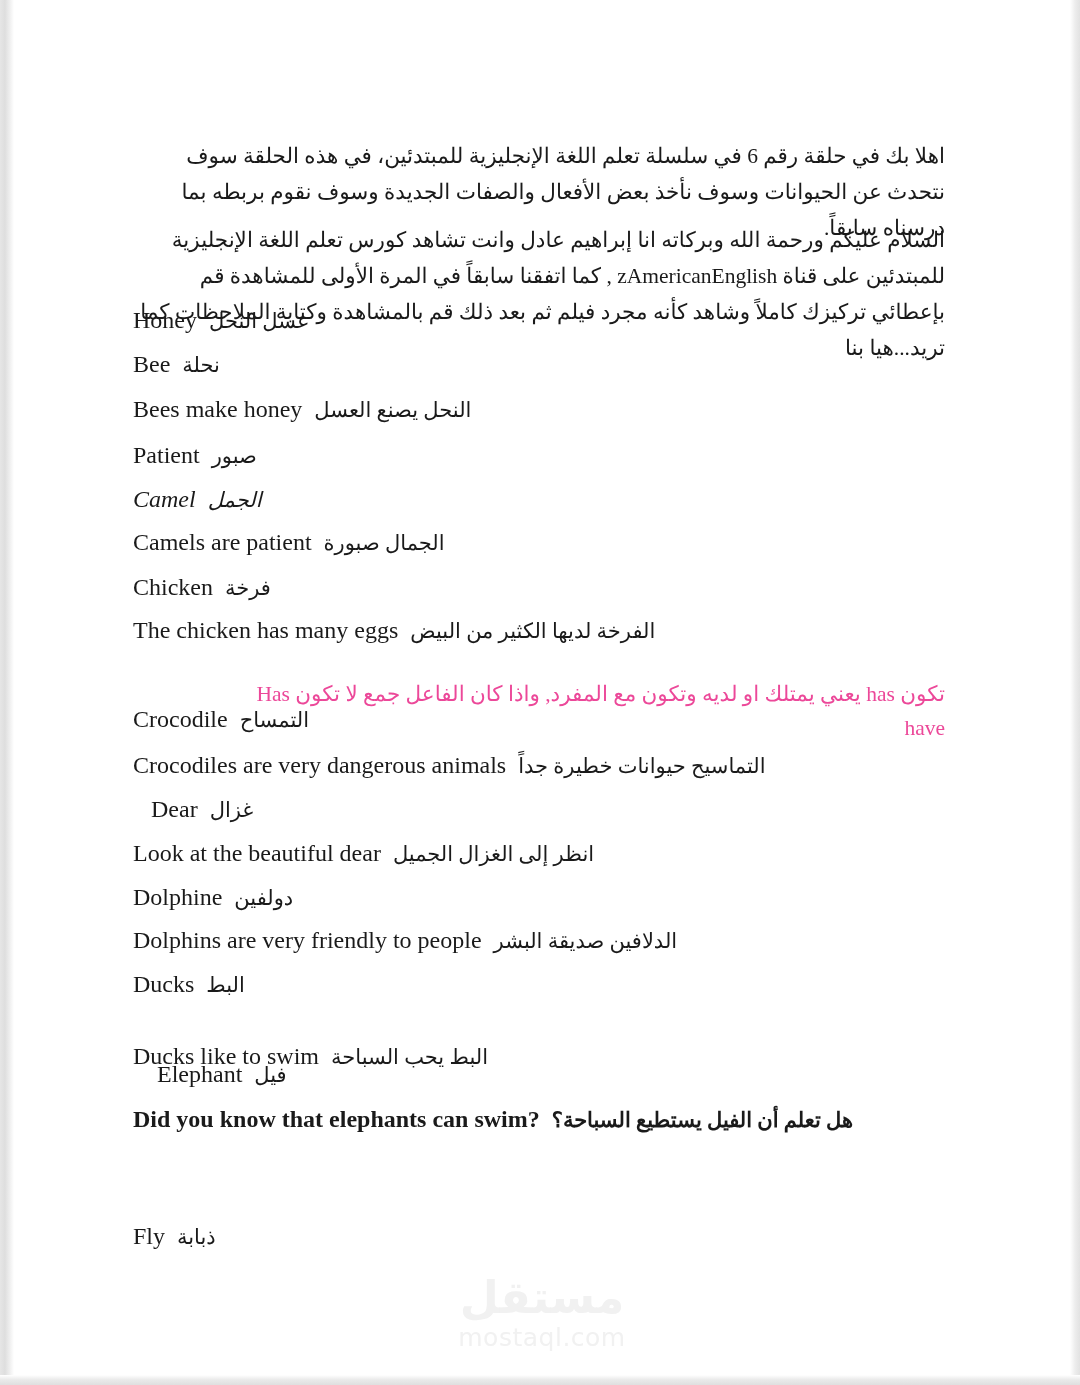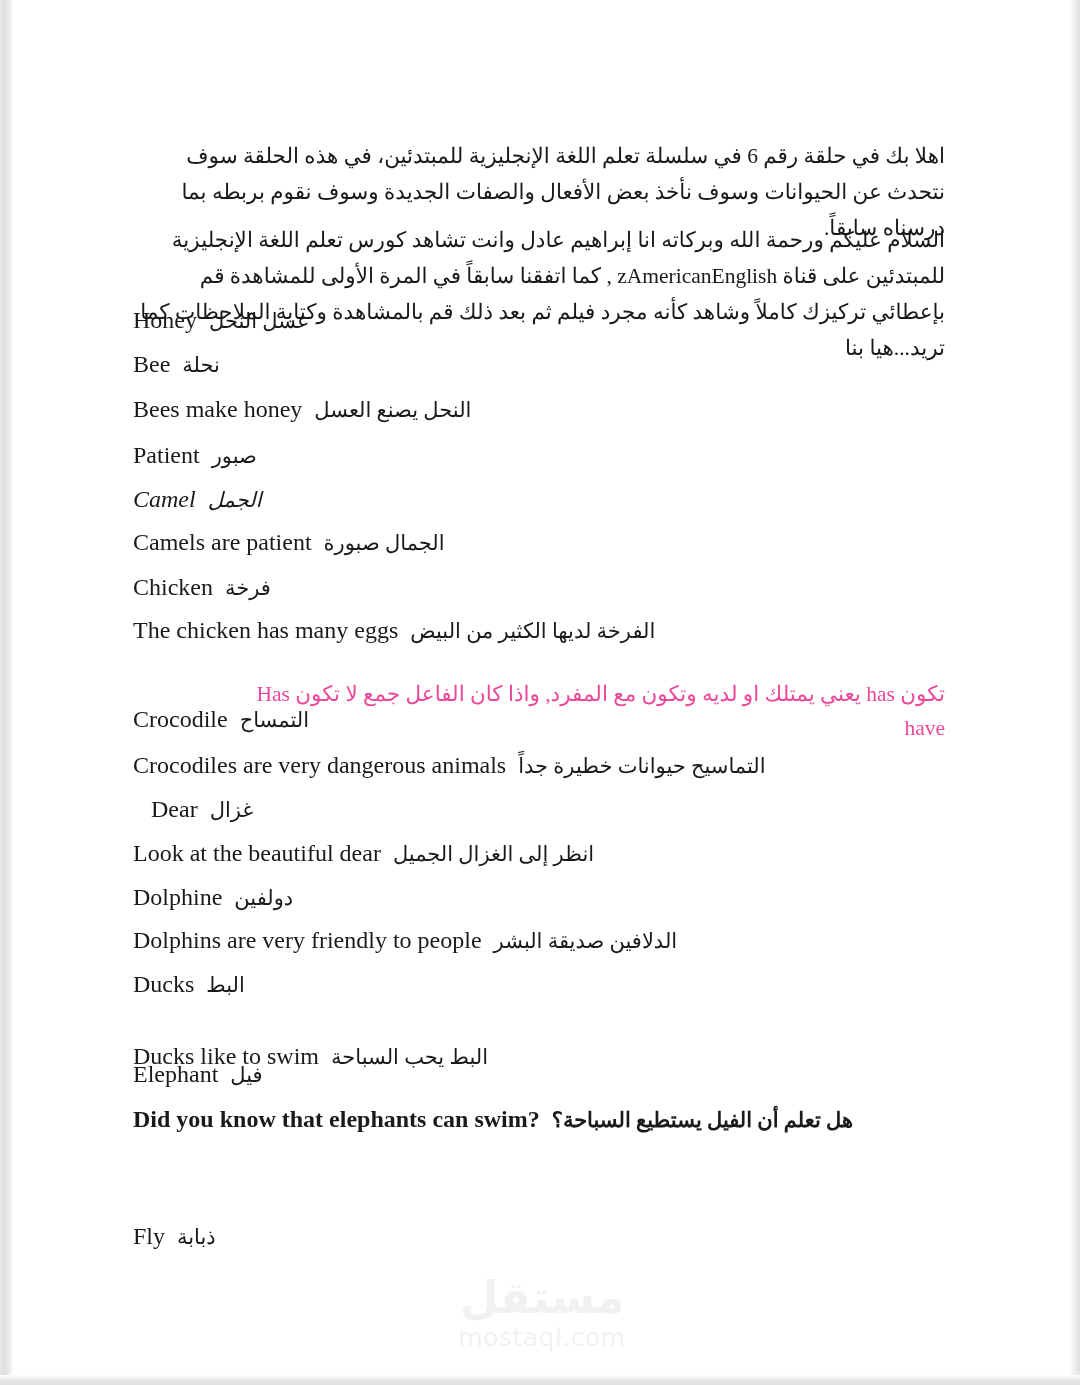--- a/index.html
+++ b/index.html
@@ -173,21 +173,21 @@
         <div class="vocab-line" style="top: 572px;"><span class="en">Chicken</span>&nbsp;&nbsp;<span class="ar">فرخة</span></div>
         <div class="vocab-line" style="top: 615px;"><span class="en">The chicken has many eggs</span>&nbsp;&nbsp;<span class="ar">الفرخة لديها الكثير من البيض</span></div>
         <div class="vocab-line" style="top: 704px;"><span class="en">Crocodile</span>&nbsp;&nbsp;<span class="ar">التمساح</span></div>
         <div class="vocab-line" style="top: 750px;"><span class="en">Crocodiles are very dangerous animals</span>&nbsp;&nbsp;<span class="ar">التماسيح حيوانات خطيرة جداً</span></div>
         <div class="vocab-line" style="top: 794px; margin-left: 18px;"><span class="en">Dear</span>&nbsp;&nbsp;<span class="ar">غزال</span></div>
         <div class="vocab-line" style="top: 838px;"><span class="en">Look at the beautiful dear</span>&nbsp;&nbsp;<span class="ar">انظر إلى الغزال الجميل</span></div>
         <div class="vocab-line" style="top: 882px;"><span class="en">Dolphine</span>&nbsp;&nbsp;<span class="ar">دولفين</span></div>
         <div class="vocab-line" style="top: 925px;"><span class="en">Dolphins are very friendly to people</span>&nbsp;&nbsp;<span class="ar">الدلافين صديقة البشر</span></div>
         <div class="vocab-line" style="top: 969px;"><span class="en">Ducks</span>&nbsp;&nbsp;<span class="ar">البط</span></div>
         <div class="vocab-line" style="top: 1013px; margin-top: 28px;"><span class="en">Ducks like to swim</span>&nbsp;&nbsp;<span class="ar">البط يحب السباحة</span></div>
-        <div class="vocab-line" style="top: 1059px;"><span class="en">Elephant</span>&nbsp;&nbsp;<span class="ar">فيل</span></div>
+        <div class="vocab-line" style="top: 1059px; margin-left: 24px;"><span class="en">Elephant</span>&nbsp;&nbsp;<span class="ar">فيل</span></div>
         <div class="vocab-line" style="top: 1104px; font-weight: bold;"><span class="en">Did you know that elephants can swim?</span>&nbsp;&nbsp;<span class="ar">هل تعلم أن الفيل يستطيع السباحة؟</span></div>
         <div class="vocab-line" style="top: 1221px;"><span class="en">Fly</span>&nbsp;&nbsp;<span class="ar">ذبابة</span></div>
       </div>
 
     <p class="note-line" id="note-has">Has يعني يمتلك او لديه وتكون مع المفرد, واذا كان الفاعل جمع لا تكون has تكون  have</p>
 
 
     <div id="watermark">
       <span class="wm-ar">مستقل</span>
       <span class="wm-url">mostaql.com</span>

